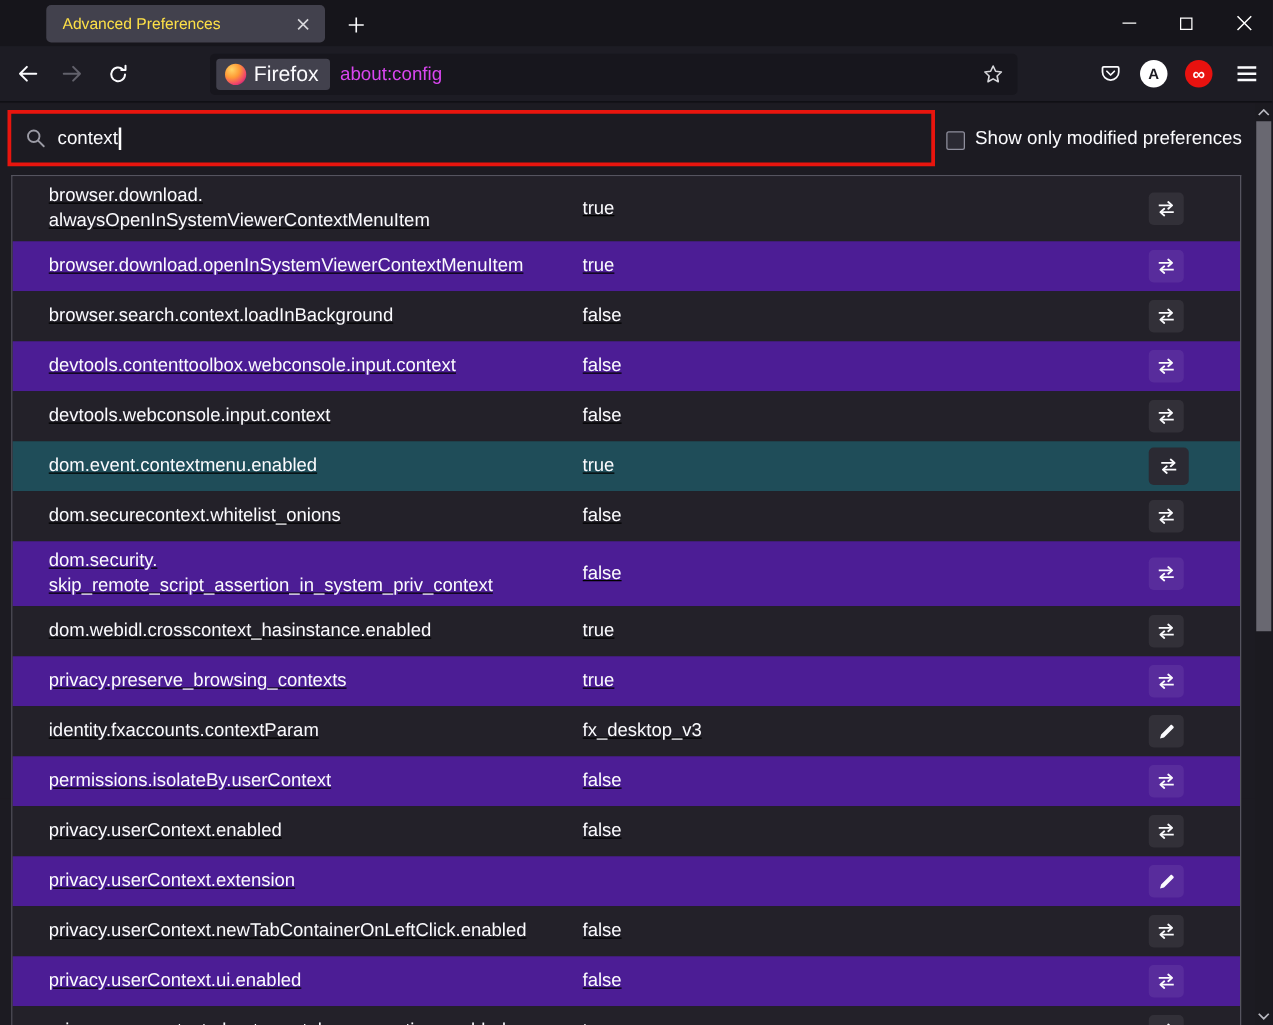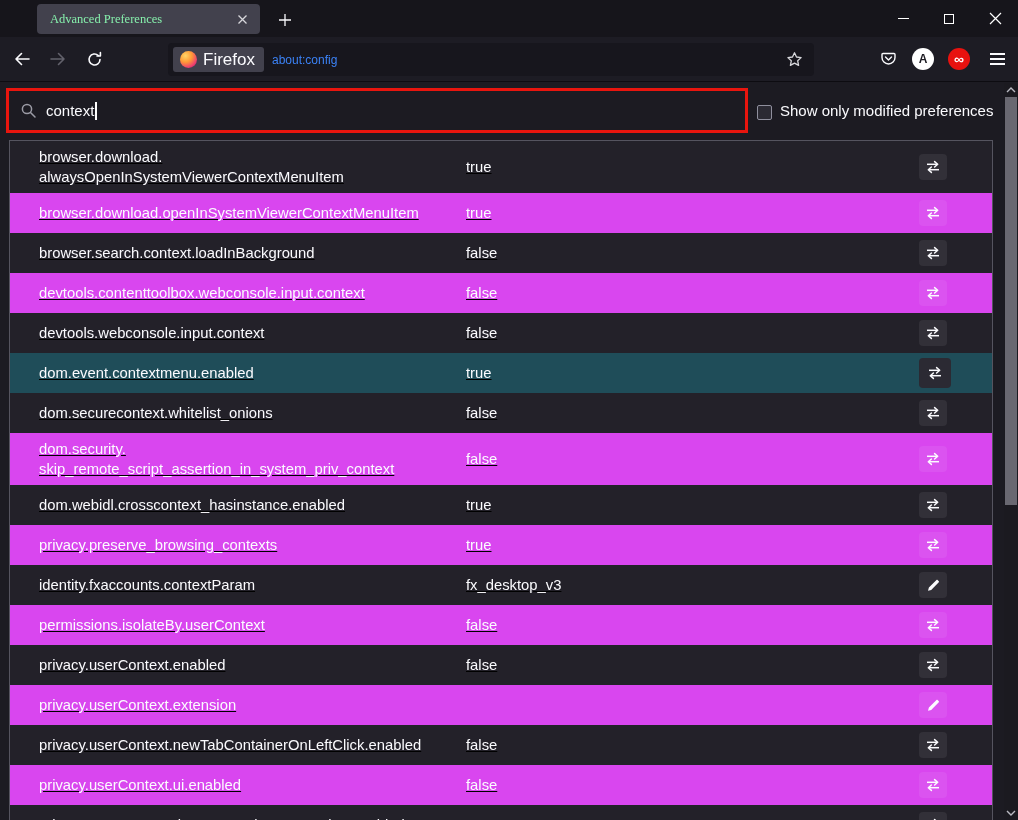--- a/index.html
+++ b/index.html
@@ -4,42 +4,42 @@
 <style>
   * { margin:0; padding:0; box-sizing:border-box; }
   html,body { width:1018px; height:820px; overflow:hidden; background:#1c1b22;
               font-family:"Liberation Sans", sans-serif; }
   .window { position:relative; width:1018px; height:820px; background:#1c1b22; }
 
   
   .tabbar { position:absolute; left:0; top:0; width:1018px; height:37px; background:#16151b; }
   .tab { position:absolute; left:37px; top:4px; width:223px; height:30px; background:#42414d;
          border-radius:4px; display:flex; align-items:center; padding:0 8px 0 13px; }
-  .tab-title { color:#86efac; font-size:12.5px; flex:1; white-space:nowrap; overflow:hidden;font-family:Liberation Serif, serif; }
+  .tab-title { color:#fde047; font-size:12.5px; flex:1; white-space:nowrap; overflow:hidden; }
   .tab-close { width:20px; height:20px; display:flex; align-items:center; justify-content:center; border-radius:3px; }
   .newtab { position:absolute; left:272px; top:7px; width:26px; height:26px; display:flex;
             align-items:center; justify-content:center; border-radius:4px; }
   .wctrl { position:absolute; top:0; width:46px; height:37px; display:flex; align-items:center; justify-content:center; }
   .wc-min { right:92px; } .wc-max { right:46px; } .wc-close { right:0; }
   .minbar { width:11px; height:1.4px; background:#ffffff; }
   .maxbox { width:10px; height:10px; border:1.2px solid #ffffff; }
 
   
   .navbar { position:absolute; left:0; top:37px; width:1018px; height:45px; background:#1d1c24;
             border-bottom:1px solid #0d0c11; }
   .navbtn { position:absolute; top:6px; width:32px; height:32px; display:flex; align-items:center;
             justify-content:center; border-radius:4px; }
   .urlbar { position:absolute; left:168px; top:6px; width:646px; height:33px; background:#17161d;
             border-radius:4px; display:flex; align-items:center; padding:0 6px 0 5px; }
   .chip { height:25px; background:#42414d; border-radius:3px; display:flex; align-items:center;
           gap:6px; padding:0 9px 0 7px; }
   .fx-logo { width:17px; height:17px; border-radius:50%;
              background:radial-gradient(circle at 32% 28%, #ffd567 0%, #ff9a36 38%, #f0476a 68%, #a4007f 100%); }
   .chip-label { color:#fbfbfe; font-size:17px; }
-  .url-text { color:#3b82f6; font-size:12px; margin-left:8px; flex:1; }
+  .url-text { color:#d946ef; font-size:15px; margin-left:8px; flex:1; }
   .star-btn { width:28px; height:28px; display:flex; align-items:center; justify-content:center; }
   .toolicon { position:absolute; top:7px; width:30px; height:30px; display:flex; align-items:center;
               justify-content:center; border-radius:4px; }
   .badge-account { width:22px; height:22px; border-radius:50%; background:#ffffff; color:#1c1b22;
                    font-weight:bold; font-size:12px; display:flex; align-items:center; justify-content:center; }
   .badge-ext { width:22px; height:22px; border-radius:50%; background:#e8120f; color:#ffffff;
                font-weight:bold; font-size:14px; display:flex; align-items:center; justify-content:center; line-height:1; }
   .hamburger { display:flex; flex-direction:column; gap:3.4px; }
   .hamburger span { display:block; width:15px; height:1.8px; background:#fbfbfe; }
 
@@ -54,21 +54,21 @@
               border-radius:2px; background:#2b2a33; }
   .modlabel { position:absolute; left:780px; top:19px; color:#fbfbfe; font-size:15px; white-space:nowrap; }
 
   
   .prefs-table { position:absolute; left:9px; top:57px; width:984px; height:680px;
                  border-top:1px solid #55545f; border-left:1px solid #55545f; border-right:1px solid #55545f;
                  overflow:hidden; }
   .row { display:grid; grid-template-columns:427px 453px 75px; padding-left:29px; min-height:40px;
          align-items:center;text-decoration:underline; }
   .row.odd  { background:#232129; }
-  .row.even { background:#d946ef; }
+  .row.even { background:#4c1d95; }
   .row.selected { background:#1f4d59; }
   .pref-name { color:#fbfbfe; font-size:14.8px; line-height:20px; white-space:pre-wrap;
                overflow-wrap:anywhere; padding:6px 10px 6px 0; }
   .pref-value { color:#fbfbfe; font-size:14.8px; padding-right:10px; overflow:hidden; white-space:nowrap; }
   .action-btn { width:28px; height:26px; border-radius:4px; background:rgba(255,255,255,0.07);
                 display:flex; align-items:center; justify-content:center; border:none; }
   .row.selected .action-btn { background:#2b2a33; width:32px; height:30px; }
 
   
   .scrollbar { position:absolute; right:0; top:0; width:14px; height:737px; background:#1b1a20; }

